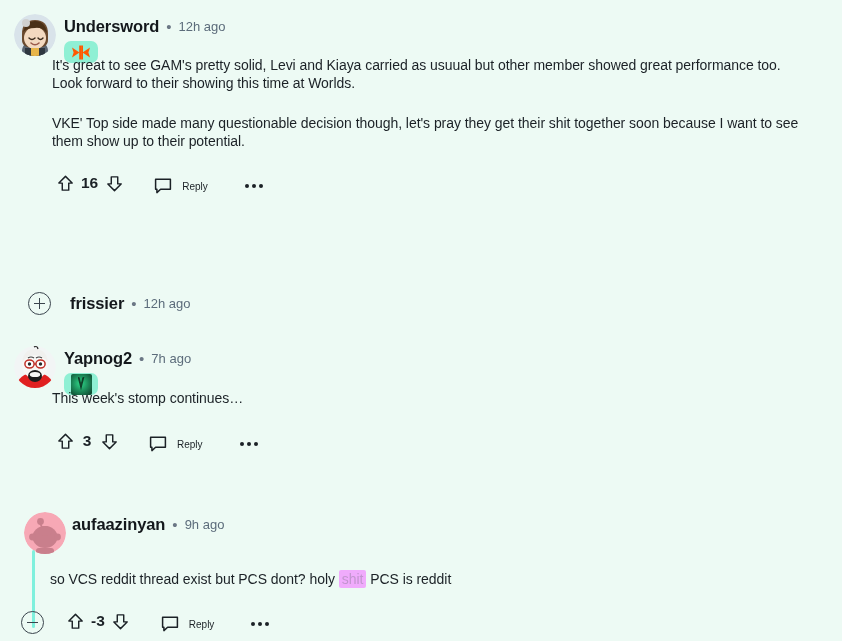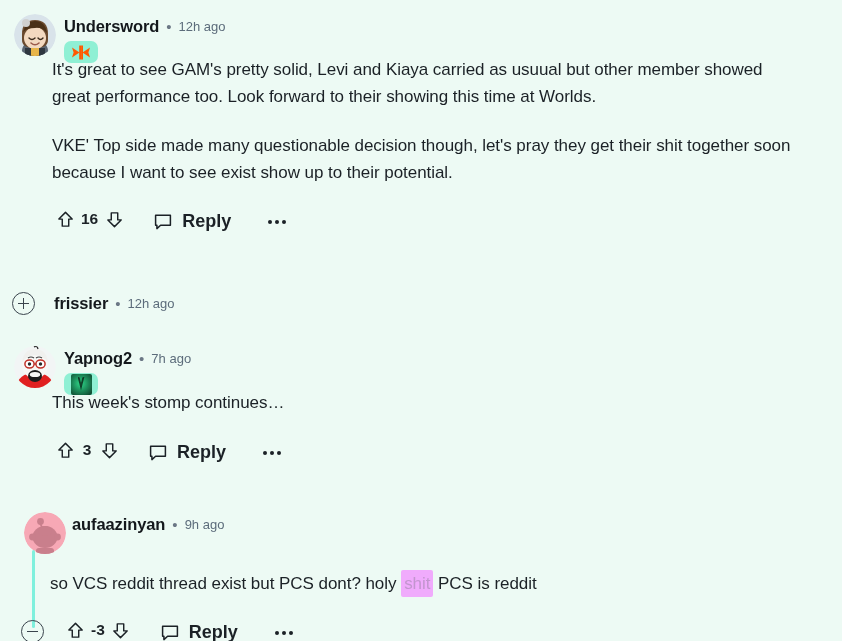--- a/index.html
+++ b/index.html
@@ -109,22 +109,22 @@
     opacity: .85;
   }
 
   
   .c-body {
     padding-left: 52px;
     padding-right: 40px;
   }
 
   .c-text {
-    font-size: 17px;
-    line-height: 27px;
+    font-size: 14px;
+    line-height: 18px;
     color: #1b2126;
     margin: 0;
     letter-spacing: -0.05px;
   }
   .c-text + .c-text {
     margin-top: 22px;
   }
 
   .spoiler {
     display: inline-block;
@@ -165,23 +165,23 @@
     padding: 0 3px;
   }
 
   .reply-btn {
     display: flex;
     align-items: center;
     margin-left: 26px;
   }
 
   .reply-label {
-    font-size: 18px;
+    font-size: 10px;
     color: #1b2126;
-    font-weight: 700;
+    font-weight: 400;
     margin-left: 9px;
   }
 
   .more-btn {
     margin-left: 34px;
     display: flex;
     align-items: center;
     justify-content: center;
     width: 24px;
     height: 20px;
@@ -272,21 +272,21 @@
                 <rect x="11.1" y="1.5" width="1.9" height="14" fill="#ff5900"></rect>
               </svg>
             </span>
           </span>
         </div>
       </div>
     </div>
 
     <div class="c-body" style="margin-top:14px;">
       <p class="c-text">It's great to see GAM's pretty solid, Levi and Kiaya carried as usuual but other member showed great performance too. Look forward to their showing this time at Worlds.</p>
-      <p class="c-text">VKE' Top side made many questionable decision though, let's pray they get their shit together soon because I want to see exist show up to their potential.</p>
+      <p class="c-text">VKE' Top side made many questionable decision though, let's pray they get their shit together soon because I want to see them show up to their potential.</p>
     </div>
 
     <div class="actions" style="margin-top:12px;">
       <div class="act-group">
         <div class="vote-btn">
           <svg width="19" height="19" viewBox="0 0 20 20" aria-hidden="true">
             <path d="M10 2.5 L17 9.6 h-3.6 v7.4 h-6.8 V9.6 H3 Z" fill="none" stroke="#1b2126" stroke-width="1.5" stroke-linejoin="round"></path>
           </svg>
         </div>
         <span class="score">16</span>
@@ -306,21 +306,21 @@
       </div>
       <div class="more-btn">
         <span></span>
         <span></span>
         <span></span>
       </div>
     </div>
   </div>
 
   <div class="comment" style="top:292px;">
-    <div style="display:flex;align-items:center;padding-left:12px;">
+    <div style="display:flex;align-items:center;padding-left:28px;">
       <div class="toggle-circle plus"></div>
       <span class="username" style="margin-left:19px;">frissier</span>
       <span class="dot-sep">•</span>
       <span class="timestamp">12h ago</span>
     </div>
   </div>
 
   <div class="comment" style="top:346px;">
 
     <div class="c-header">

